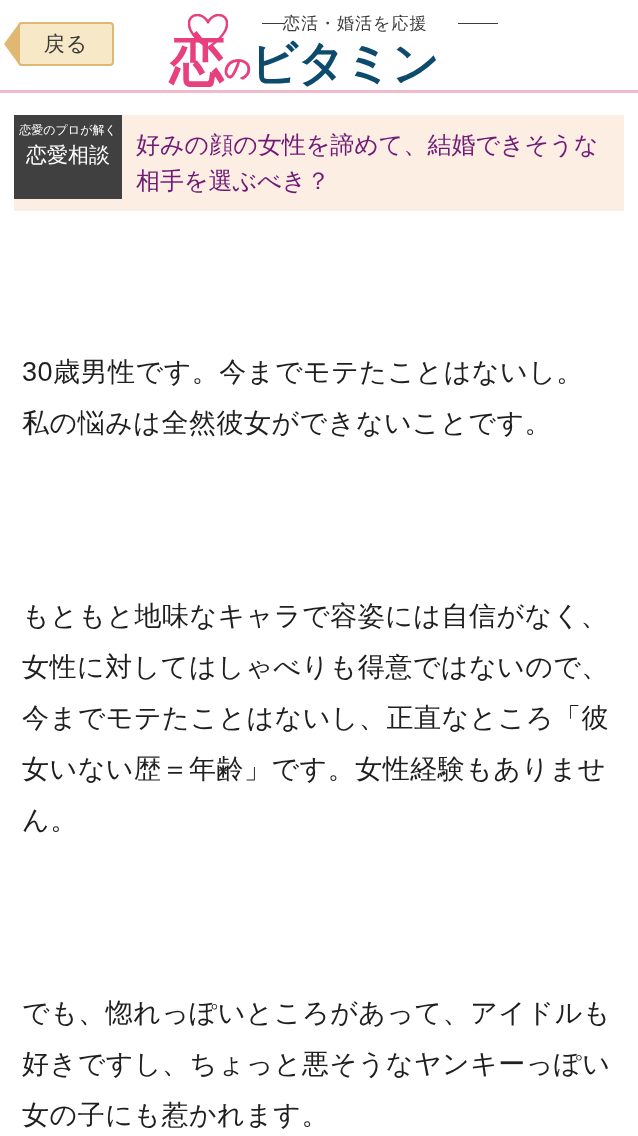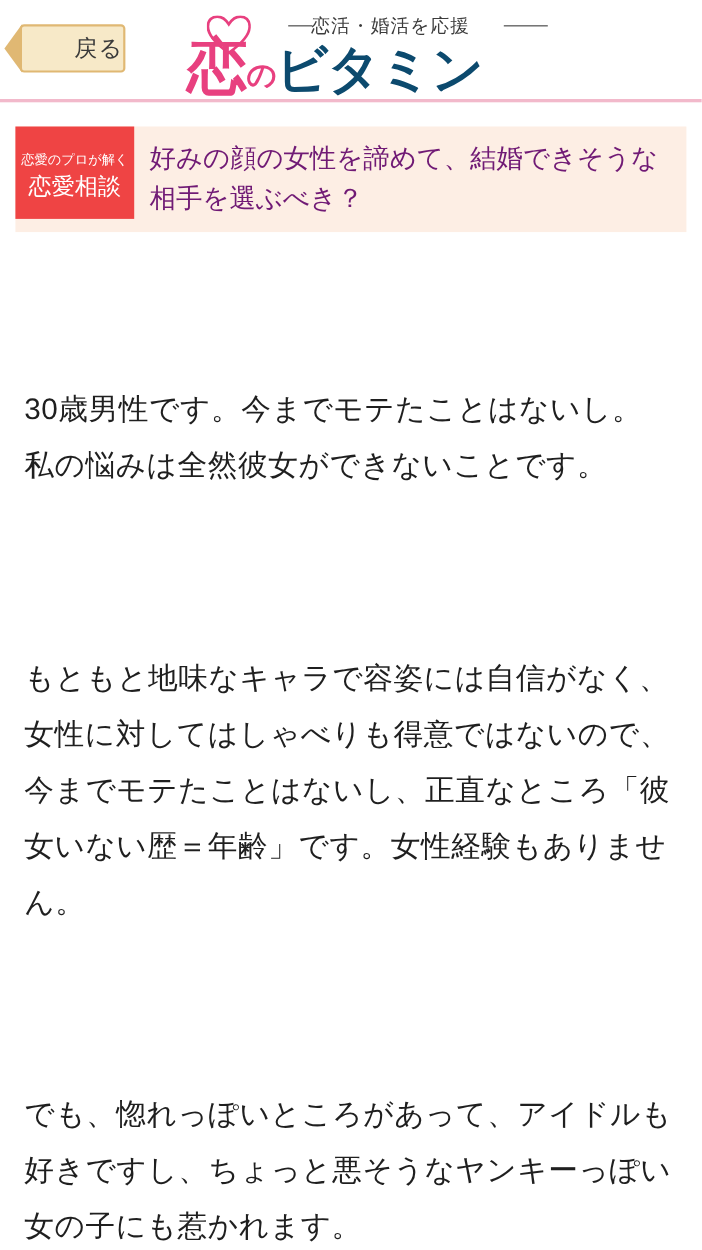--- a/index.html
+++ b/index.html
@@ -31,21 +31,21 @@
     position: absolute;
     left: 18px;
     top: 22px;
     width: 96px;
     height: 44px;
     background: #f7e9c8;
     border: 2px solid #e0b873;
     border-radius: 4px;
     display: flex;
     align-items: center;
-    justify-content: flex-end;
+    justify-content: center;
     box-sizing: border-box;
   }
   .back-button .label {
     font-size: 21px;
     color: #3a3a3a;
     letter-spacing: 1px;
   }
   .back-arrow {
     position: absolute;
     left: 4px;
@@ -119,25 +119,25 @@
     min-height: 84px;
     padding: 12px 14px 12px 122px;
     box-sizing: border-box;
   }
   .cat-badge {
     position: absolute;
     left: 0;
     top: 0;
     width: 108px;
     height: 84px;
-    background: #ef4444;
+    background: #404040;
     color: #ffffff;
     text-align: center;
     box-sizing: border-box;
-    padding-top: 23px;
+    padding-top: 8px;
   }
   .cat-badge .small {
     display: block;
     font-size: 12px;
     line-height: 14px;
     letter-spacing: 0px;
   }
   .cat-badge .big {
     display: block;
     font-size: 21px;

